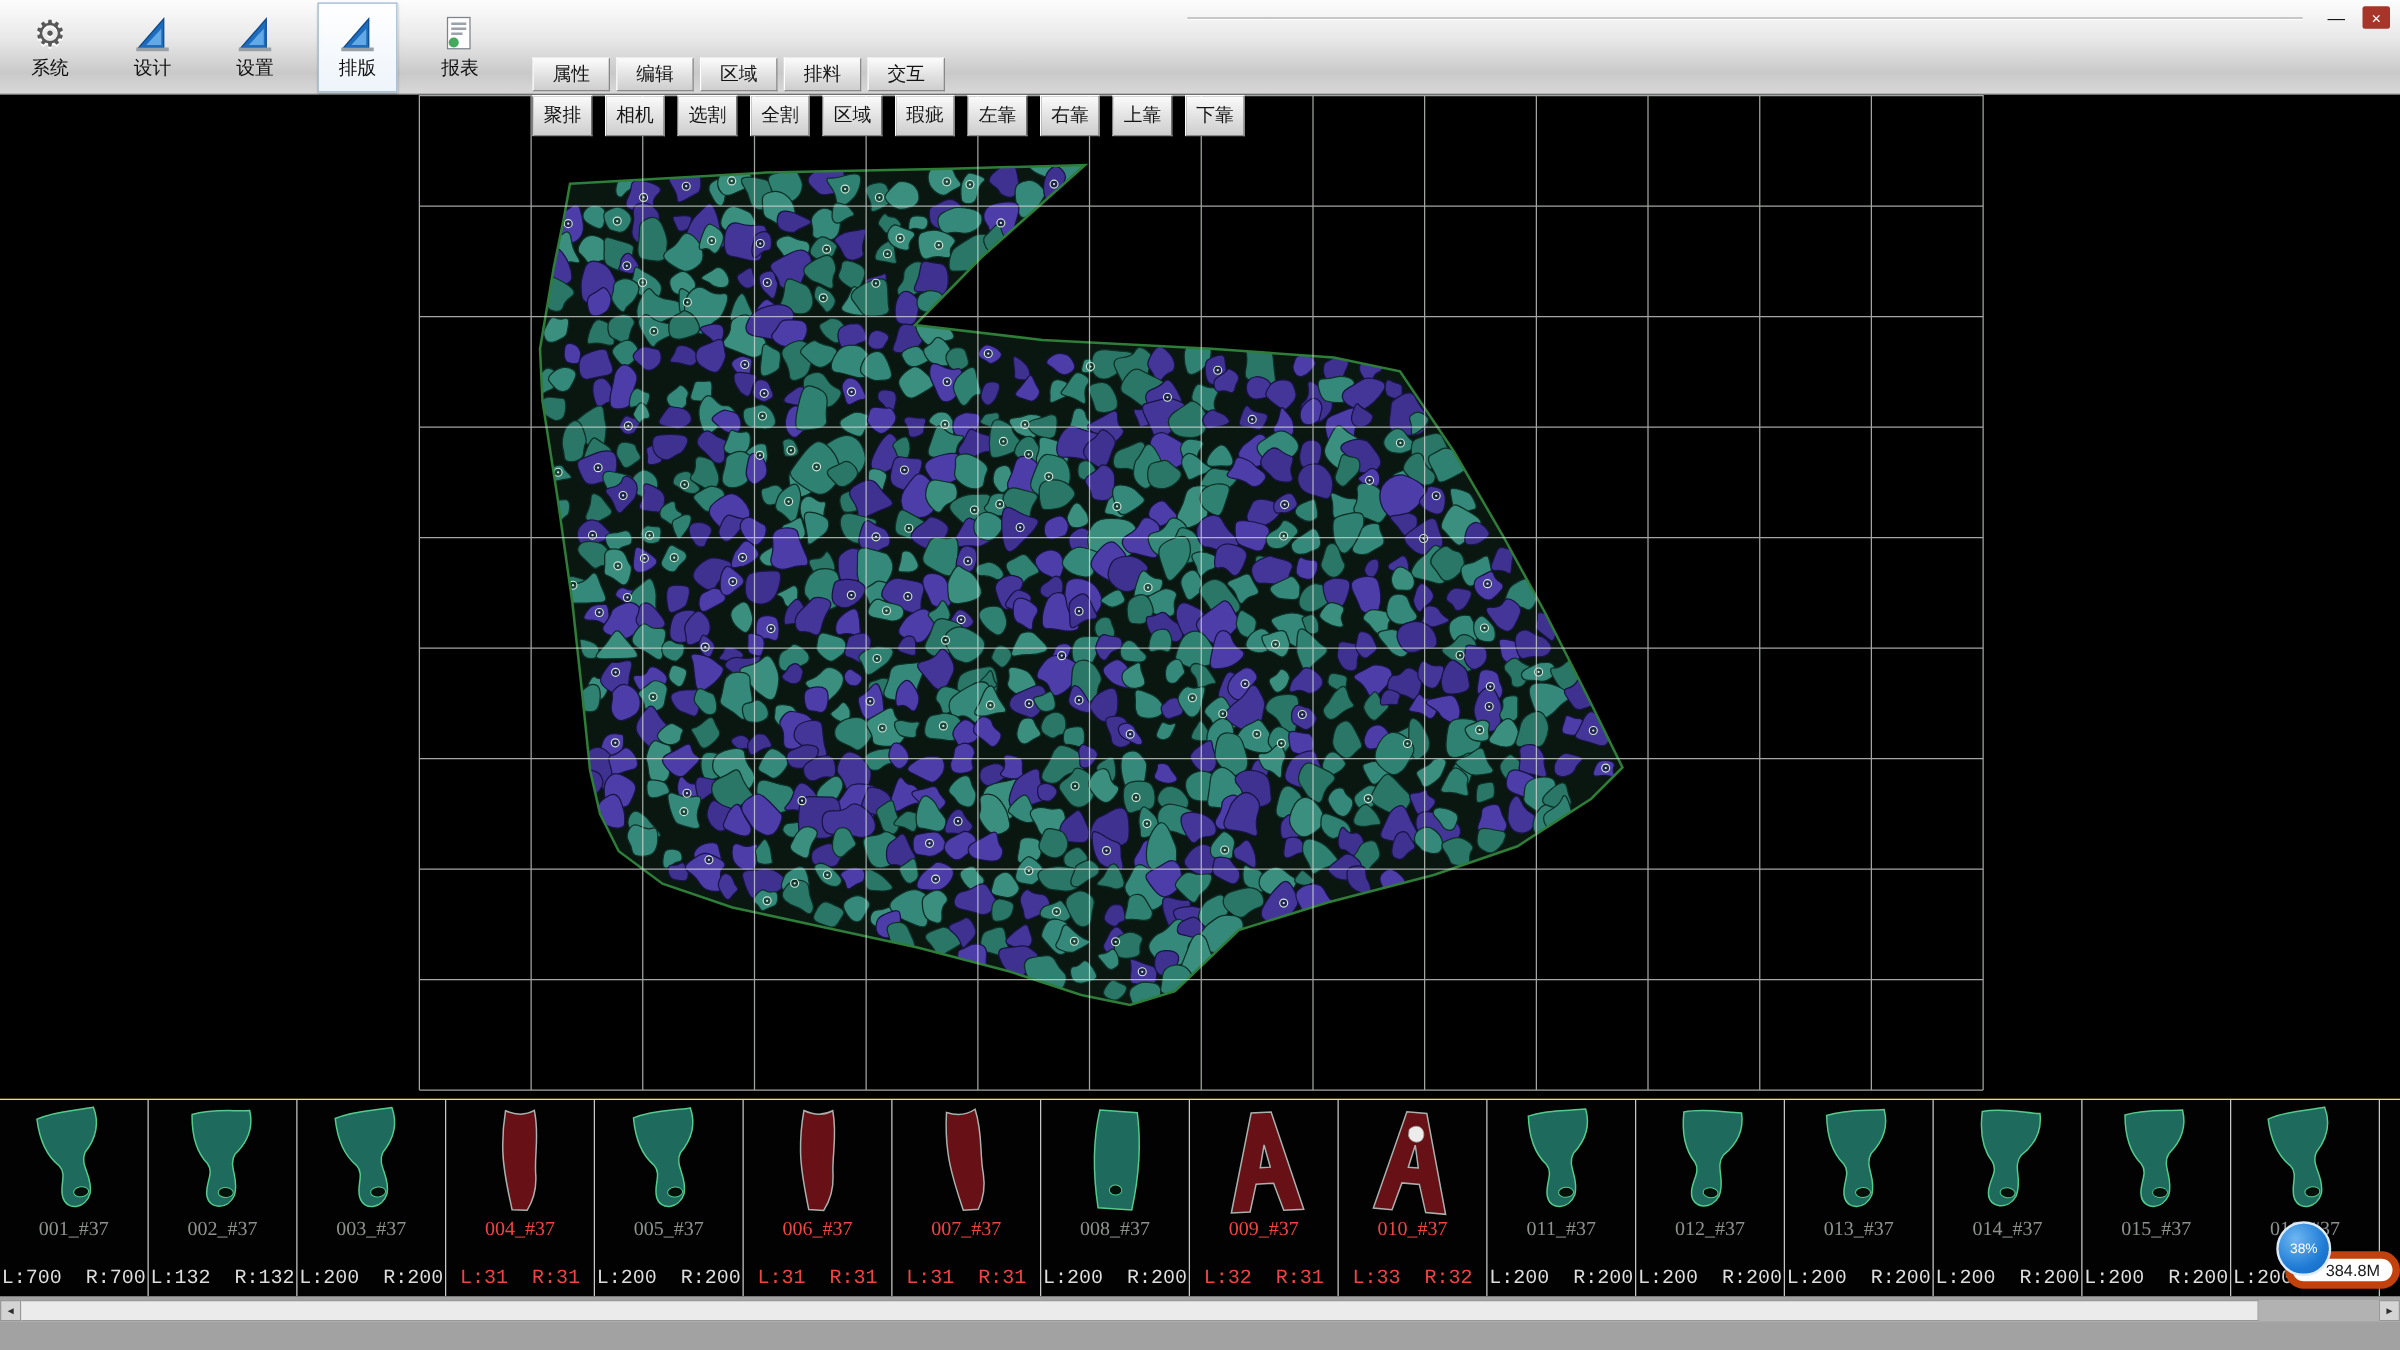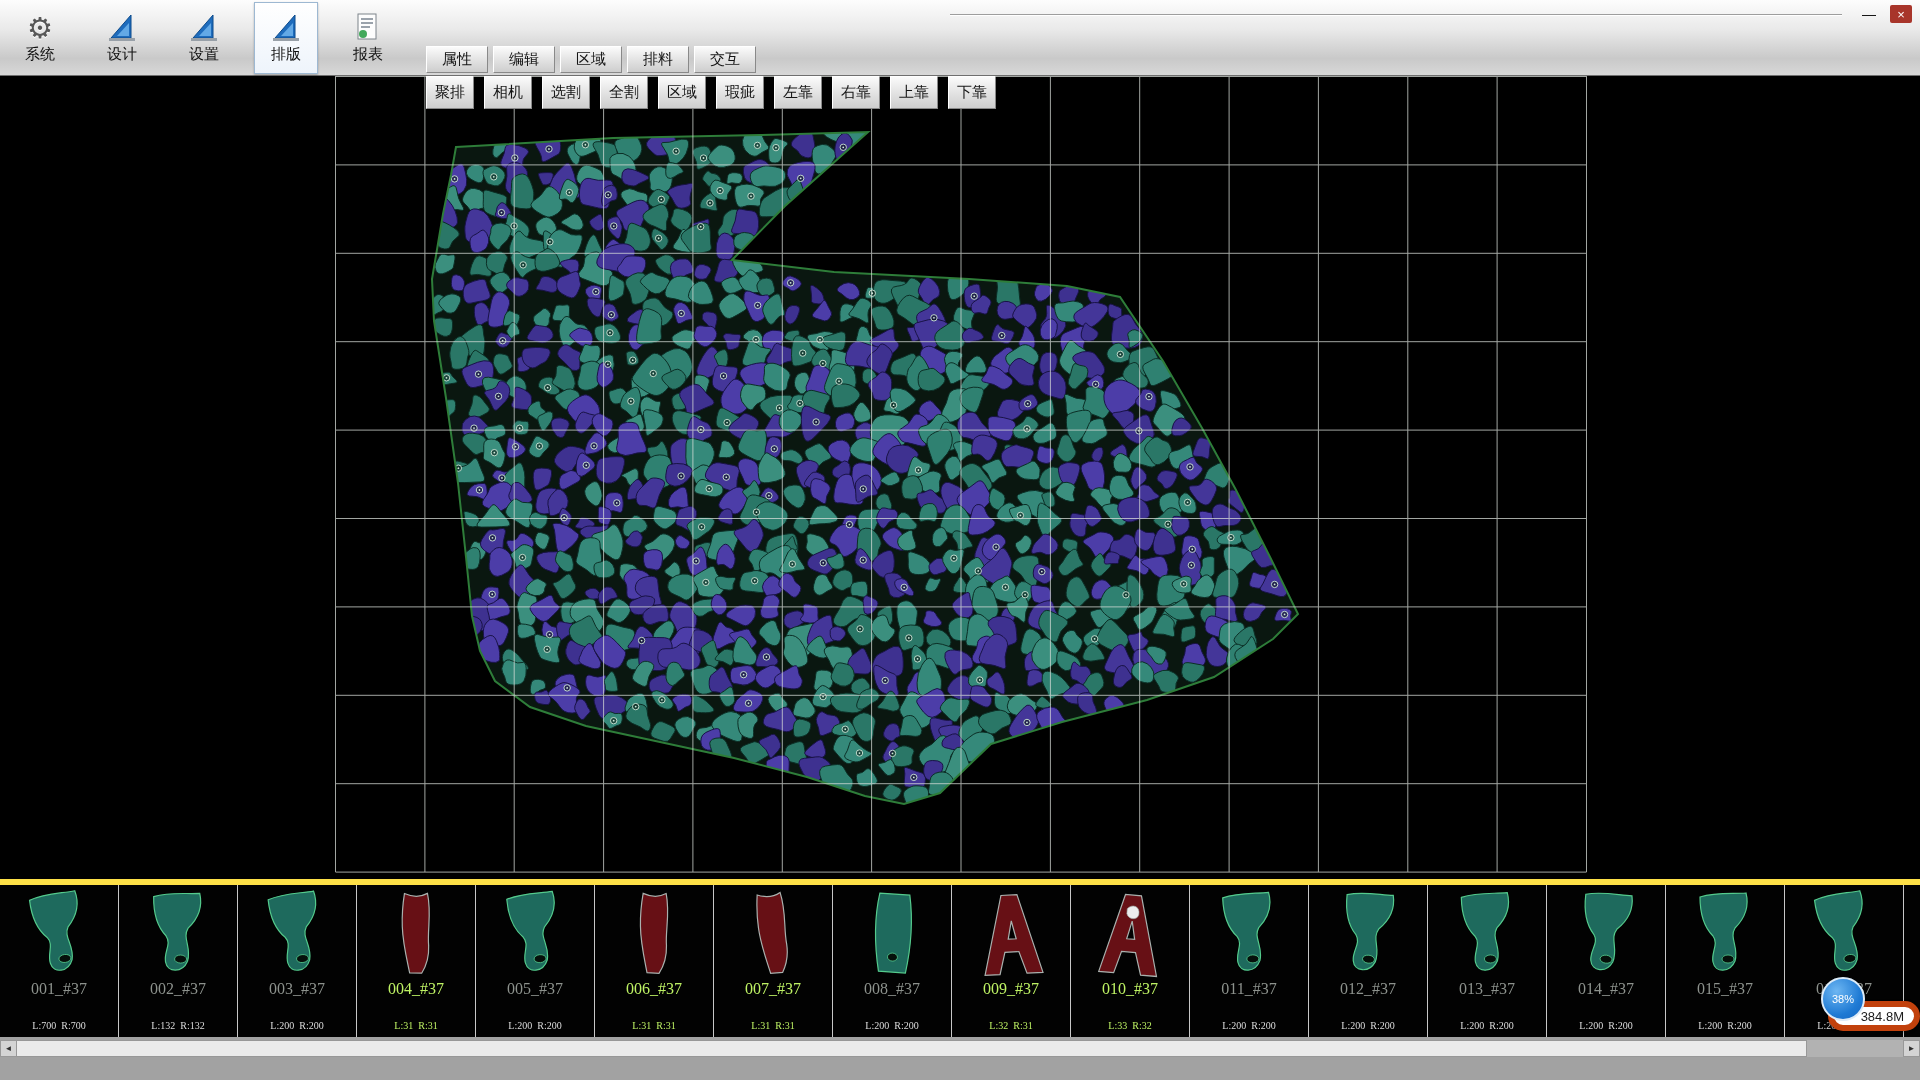--- a/index.html
+++ b/index.html
@@ -25,26 +25,26 @@
   .win-controls{position:absolute;right:8px;top:5px;display:flex;gap:10px;align-items:center;}
   .win-btn{min-width:22px;height:18px;display:flex;align-items:center;justify-content:center;font-size:14px;color:#161616;cursor:default;}
   .win-btn.close{background:#a8352a;color:#fff;border-radius:2px;padding:0 6px;font-size:13px;}
 
   
   main{position:absolute;top:76px;left:0;width:1920px;height:803px;background:#000;}
   #nesting-svg{display:block;}
 
   
   #parts-strip{position:absolute;top:879px;left:0;width:1920px;height:158px;background:#020202;
-    border-top:6px solid #fde047;display:flex;overflow:hidden;z-index:2;}
+    border-top:1px solid #fde047;display:flex;overflow:hidden;z-index:2;}
   .part-cell{flex:0 0 119px;height:100%;border-right:1px solid #c7c7c7;display:flex;flex-direction:column;align-items:center;padding-top:2px;}
   .part-thumb{flex:0 0 auto;}
   .part-name{font-family:"Liberation Serif",serif;font-size:16px;color:#8d928d;margin-top:-3px;}
-  .part-counts{font-family:Liberation Serif, serif;font-size:10px;color:#dddddd;margin-top:auto;margin-bottom:6px;white-space:pre;}
-  .part-cell.flag .part-name,.part-cell.flag .part-counts{color:#bef264;}
+  .part-counts{font-family:Liberation Mono, monospace;font-size:16px;color:#dddddd;margin-top:auto;margin-bottom:6px;white-space:pre;}
+  .part-cell.flag .part-name,.part-cell.flag .part-counts{color:#ef4444;}
 
   
   .hscroll{position:absolute;top:1040px;left:0;width:1920px;height:17px;background:#b9b9b9;display:flex;align-items:stretch;z-index:2;}
   .sb-arrow{flex:0 0 17px;background:#d4d4d4;border:1px solid #989898;display:flex;align-items:center;justify-content:center;font-size:8px;color:#2f2f2f;}
   .sb-thumb{flex:0 0 1790px;background:#ebebeb;border:1px solid #989898;border-left:none;}
   .sb-track-gap{flex:1;background:#b2b2b2;}
 
   
   .mem{position:absolute;left:1808px;top:977px;width:112px;height:46px;z-index:6;}
   .mem-pill{position:absolute;left:20px;top:24px;width:92px;height:30px;background:#ffffff;border:6px solid #c2410c;border-radius:15px;

